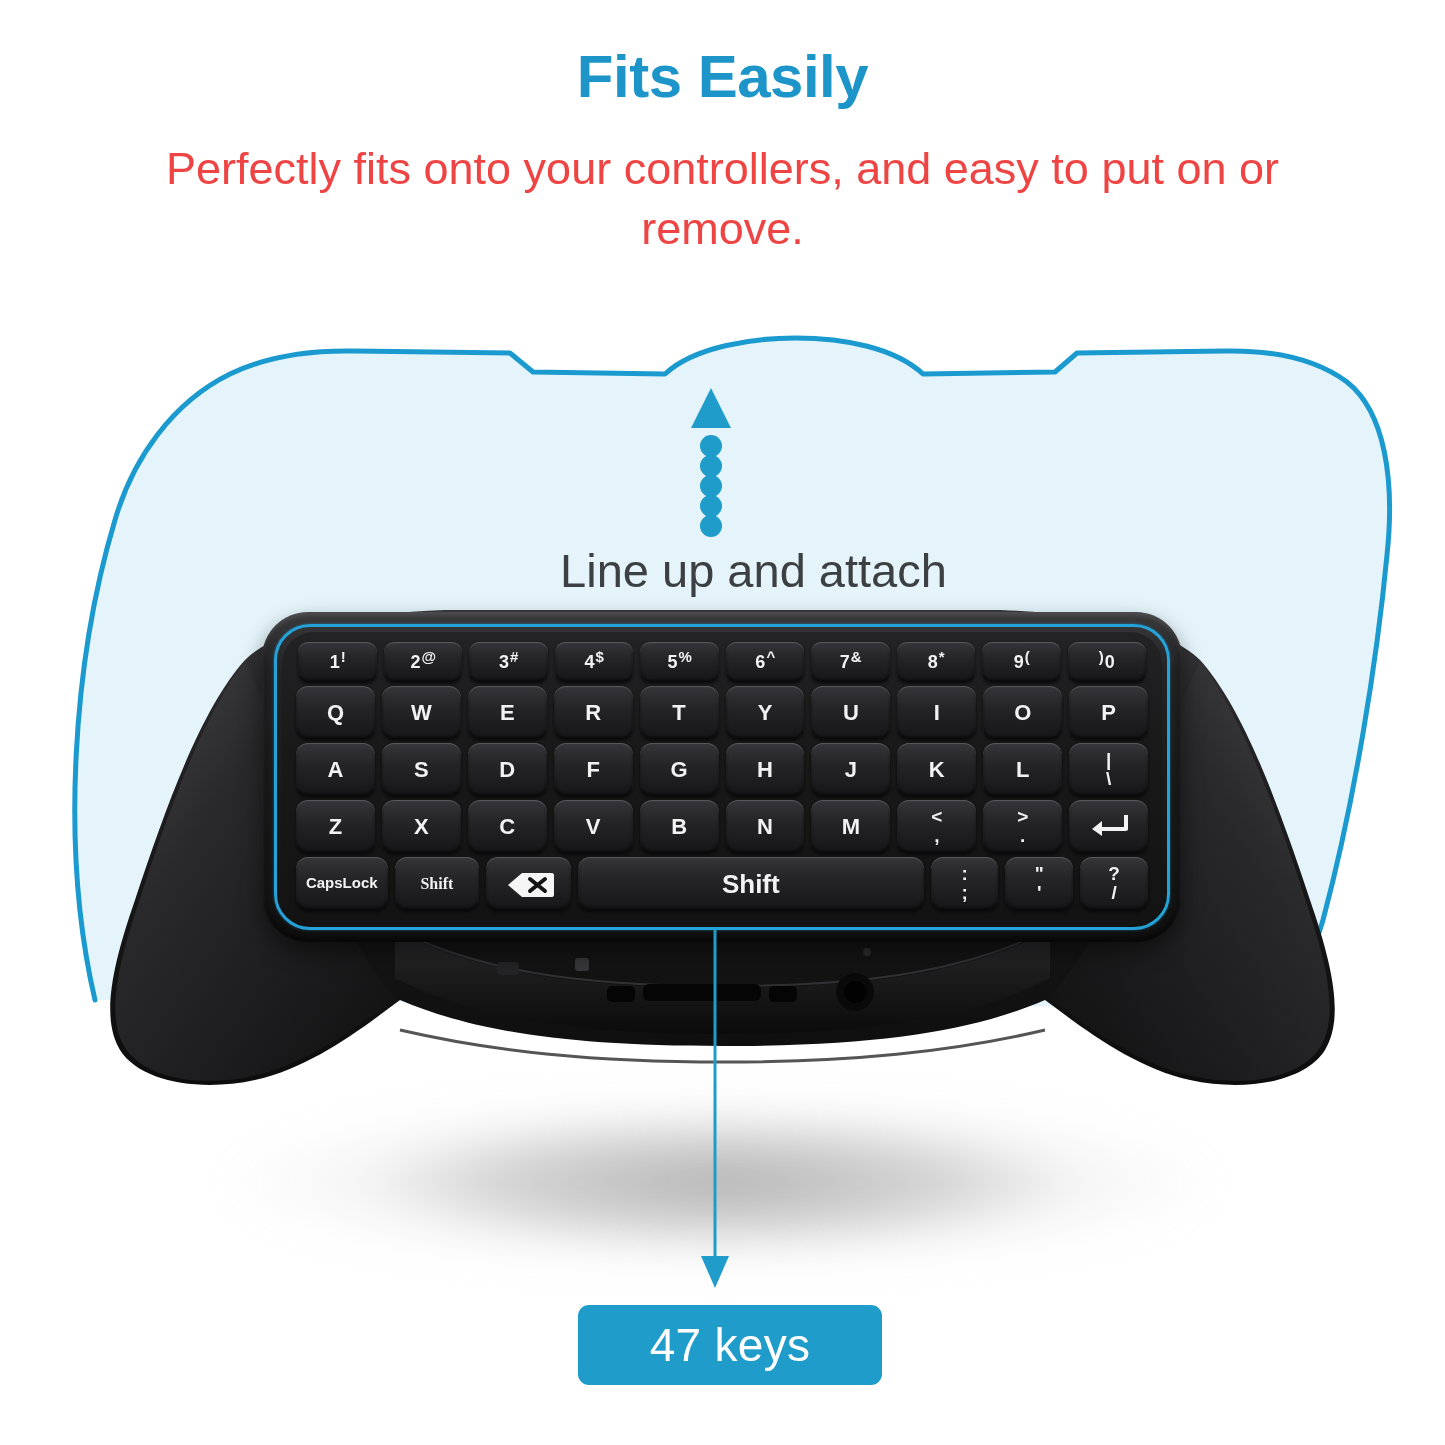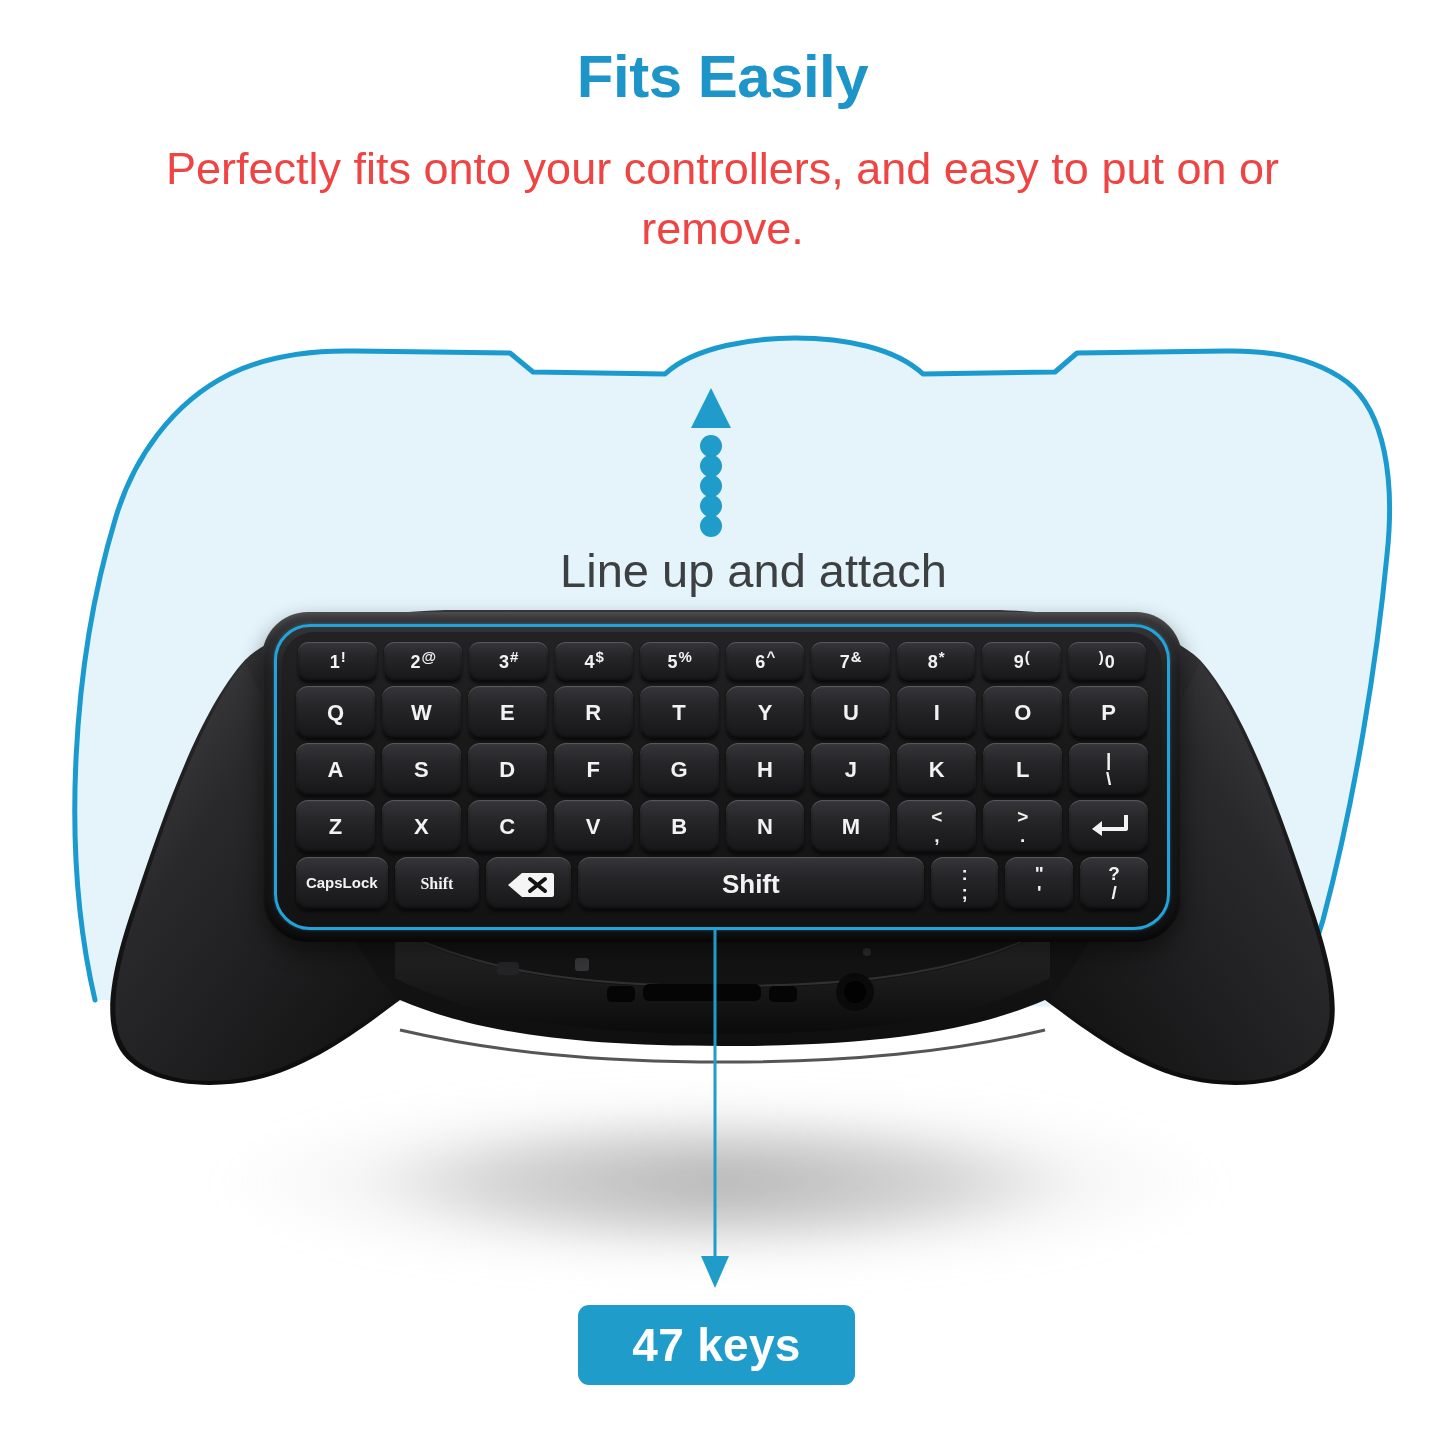--- a/index.html
+++ b/index.html
@@ -220,30 +220,30 @@
     top: 930px;
     width: 30px;
     height: 360px;
   }
   .leader svg { display: block; }
 
   .badge {
     position: absolute;
     left: 578px;
     top: 1305px;
-    width: 277px;
+    width: 304px;
     height: 80px;
     background: #1f9cca;
     border-radius: 11px;
     display: flex;
     align-items: center;
     justify-content: center;
     color: #ffffff;
     font-size: 46px;
-    font-weight: bold;
+    font-weight: normal;
     font-family: "Liberation Sans", sans-serif;
     letter-spacing: 0.3px;
   }
 </style>
 </head>
 <body>
 
 <div id="page">
 
   <div class="header">

